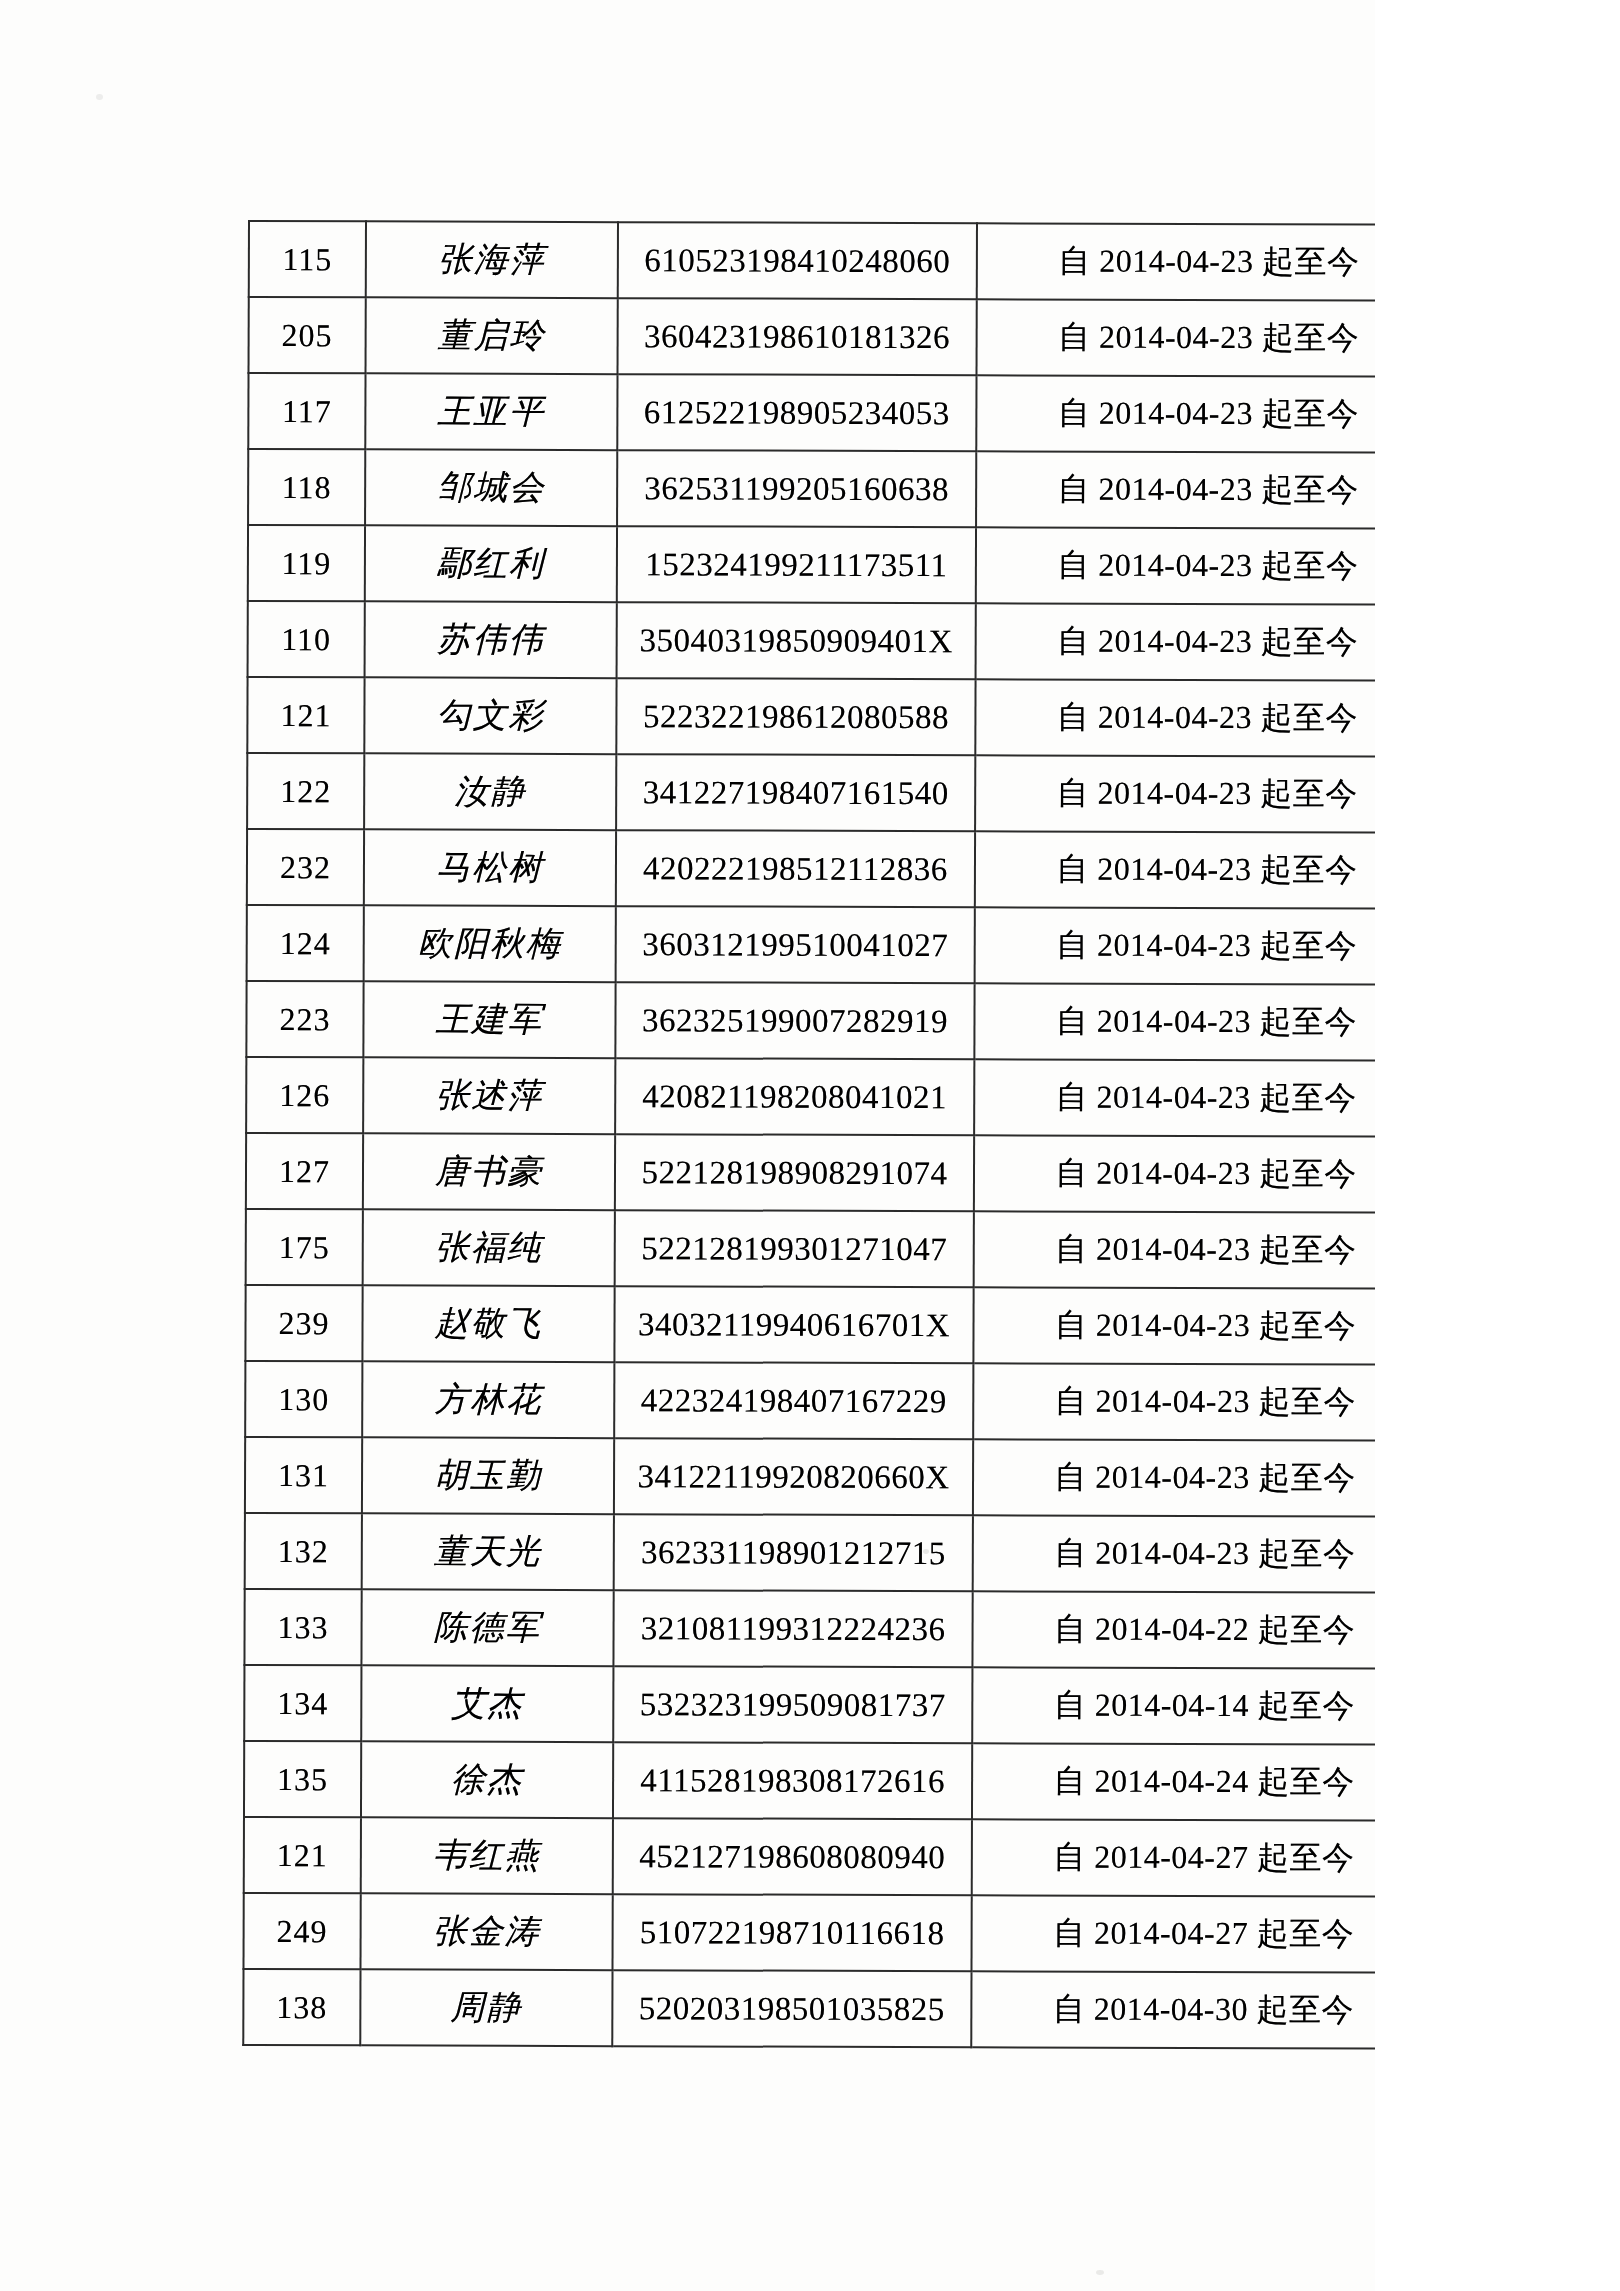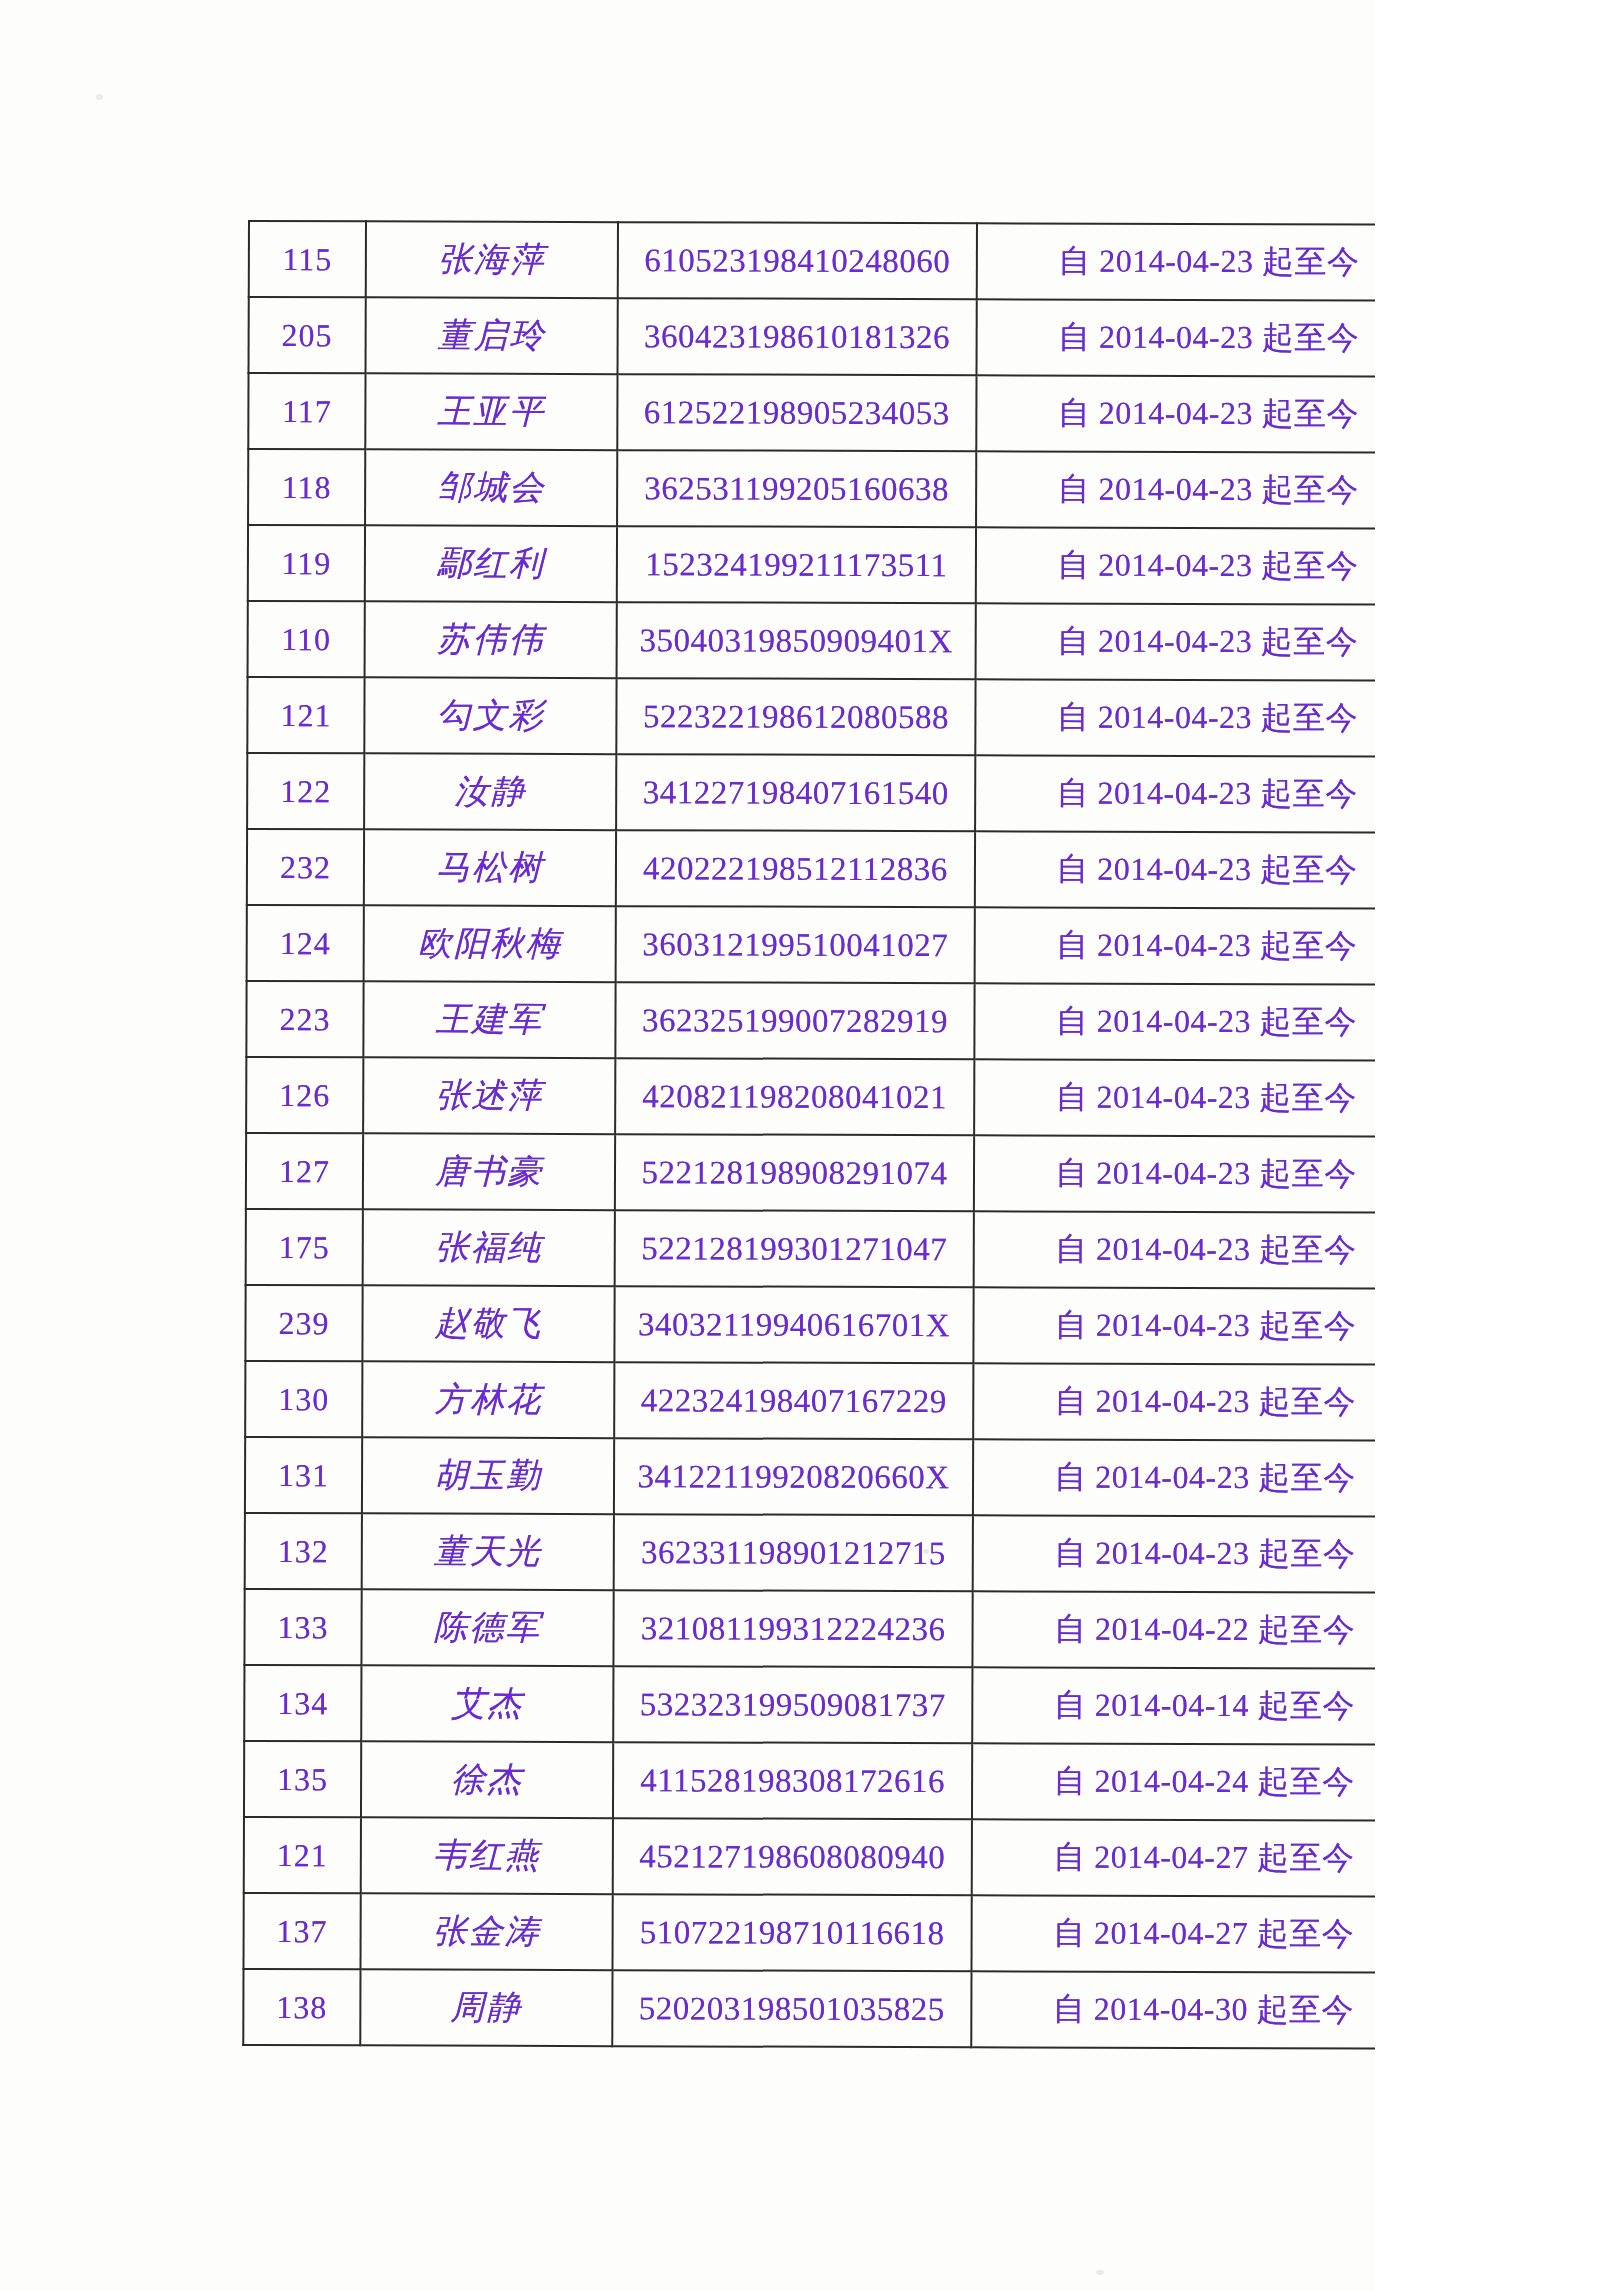--- a/index.html
+++ b/index.html
@@ -7,21 +7,21 @@
     padding: 0;
     background: #ffffff;
   }
   .page {
     position: relative;
     width: 1375px;
     height: 2292px;
     background: #fdfdfc;
     overflow: hidden;
     font-family: "Liberation Serif", "DejaVu Serif", serif;
-    color: #6d28d9;
+    color: #000000;
   }
   
   .speck {
     position: absolute;
     border-radius: 50%;
     pointer-events: none;
   }
   .speck1 { left: 96px;  top: 94px;   width: 6.9px; height: 5.9px; background: #ededec; }
   .speck2 { left: 923px; top: 1549px; width: 5.9px; height: 4.9px; background: #e7e7e5; }
   .speck3 { left: 1096px;top: 2270px; width: 7.8px; height: 4.9px; background: #eaeae8; }
@@ -214,21 +214,21 @@
           <td class="c-id">411528198308172616</td>
           <td class="c-period">自 2014-04-24 起至今</td>
         </tr>
           <tr style="">
           <td class="c-no">121</td>
           <td class="c-name">韦红燕</td>
           <td class="c-id">452127198608080940</td>
           <td class="c-period">自 2014-04-27 起至今</td>
         </tr>
           <tr style="">
-          <td class="c-no">137</td>
+          <td class="c-no">249</td>
           <td class="c-name">张金涛</td>
           <td class="c-id">510722198710116618</td>
           <td class="c-period">自 2014-04-27 起至今</td>
         </tr>
           <tr style="">
           <td class="c-no">138</td>
           <td class="c-name">周静</td>
           <td class="c-id">520203198501035825</td>
           <td class="c-period">自 2014-04-30 起至今</td>
         </tr>

